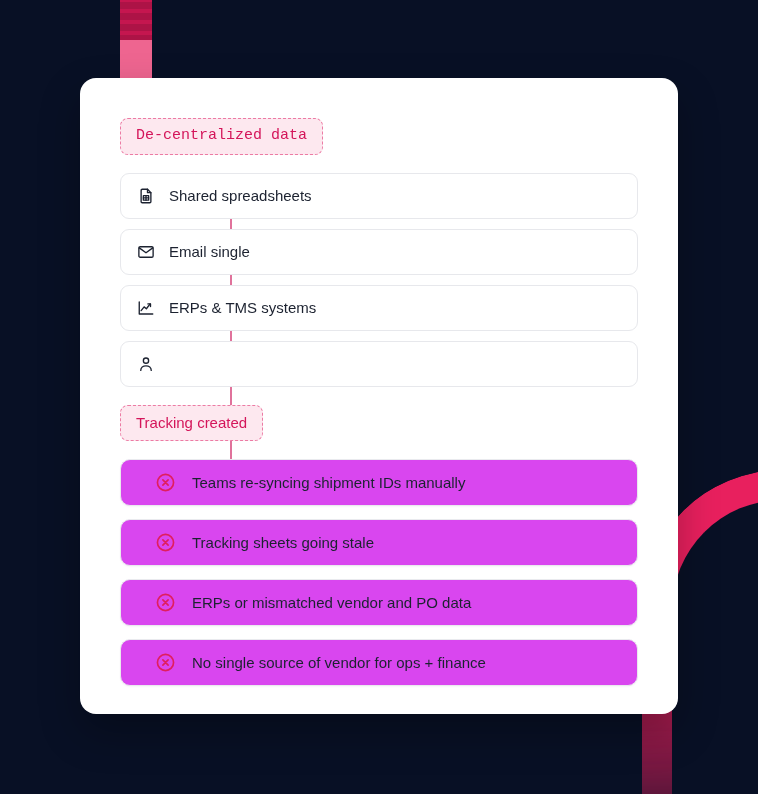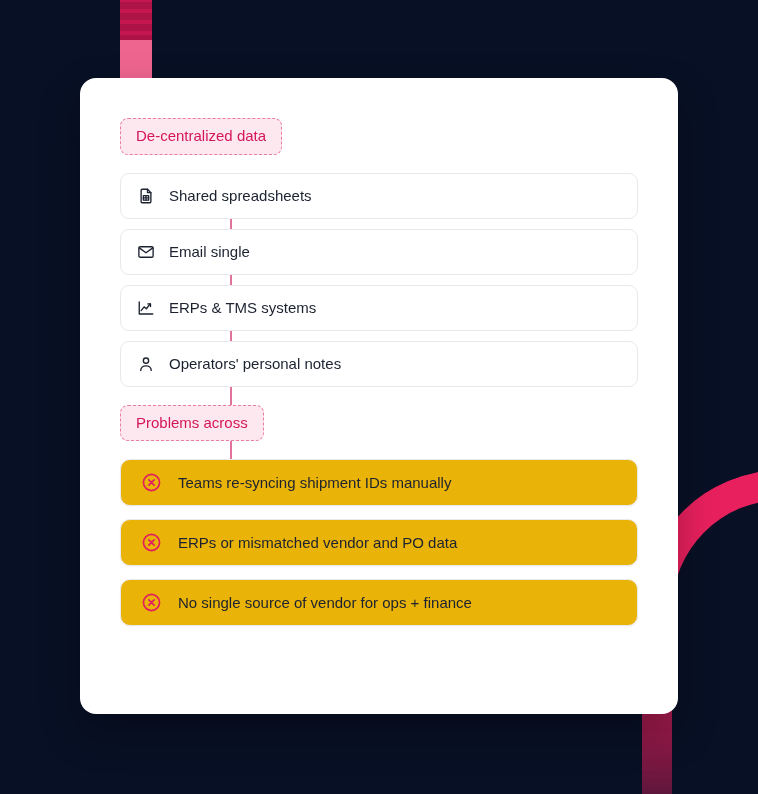--- a/index.html
+++ b/index.html
@@ -95,21 +95,21 @@
     color: #d4155a;
     font-size: 15px;
     padding: 9px 15px;
     line-height: 1.1;
     z-index: 2;
   }
   .badge-row {
     position: relative;
     z-index: 2;
   }
-  .badge-row.first { margin-bottom: 18px; }
+  .badge-row.first { margin-bottom: 18px; font-family: Liberation Mono, monospace; }
   .badge-row.second { margin-top: 18px; margin-bottom: 18px; }
 
   
   .source-grid {
     position: relative;
     z-index: 2;
     display: grid;
     grid-template-columns: 1fr;
     gap: 10px 2px;
   }
@@ -145,24 +145,24 @@
     position: relative;
     z-index: 2;
     display: flex;
     flex-direction: column;
     gap: 13px;
   }
   .problem-card {
     display: flex;
     align-items: center;
     gap: 16px;
-    background: #eab308;
+    background: #d946ef;
     border: 1px solid #e9eaee;
     border-radius: 10px;
-    padding: 0 20px;
+    padding: 0 34px;
     height: 47px;
     box-sizing: border-box;
     box-shadow: 0 1px 2px rgba(16,24,40,0.04);
   }
   .problem-label {
     font-size: 15px;
     color: #1c2230;
     white-space: nowrap;
   }
   .x-icon {
@@ -227,41 +227,49 @@
         <span class="card-label">ERPs &amp; TMS systems</span>
       </div>
 
       <div class="card">
         <span class="icon">
           <svg viewBox="0 0 24 24" width="18" height="18" fill="none" stroke="currentColor" stroke-width="1.8" stroke-linecap="round" stroke-linejoin="round">
             <circle cx="12" cy="7.5" r="3.5"></circle>
             <path d="M5 20.5c0-3.6 3.1-6 7-6s7 2.4 7 6"></path>
           </svg>
         </span>
-        <span class="card-label">Operators' personal notes</span>
       </div>
 
     </div>
 
     <div class="badge-row second">
-      <span class="badge">Problems across</span>
+      <span class="badge">Tracking created</span>
     </div>
 
     <div class="problem-list">
 
       <div class="problem-card">
         <span class="x-icon">
           <svg viewBox="0 0 24 24" width="21" height="21" fill="none" stroke="currentColor" stroke-width="1.9" stroke-linecap="round" stroke-linejoin="round">
             <circle cx="12" cy="12" r="9.2"></circle>
             <path d="M9 9l6 6M15 9l-6 6"></path>
           </svg>
         </span>
         <span class="problem-label">Teams re-syncing shipment IDs manually</span>
       </div>
 
+      <div class="problem-card">
+        <span class="x-icon">
+          <svg viewBox="0 0 24 24" width="21" height="21" fill="none" stroke="currentColor" stroke-width="1.9" stroke-linecap="round" stroke-linejoin="round">
+            <circle cx="12" cy="12" r="9.2"></circle>
+            <path d="M9 9l6 6M15 9l-6 6"></path>
+          </svg>
+        </span>
+        <span class="problem-label">Tracking sheets going stale</span>
+      </div>
 
       <div class="problem-card">
         <span class="x-icon">
           <svg viewBox="0 0 24 24" width="21" height="21" fill="none" stroke="currentColor" stroke-width="1.9" stroke-linecap="round" stroke-linejoin="round">
             <circle cx="12" cy="12" r="9.2"></circle>
             <path d="M9 9l6 6M15 9l-6 6"></path>
           </svg>
         </span>
         <span class="problem-label">ERPs or mismatched vendor and PO data</span>
       </div>

